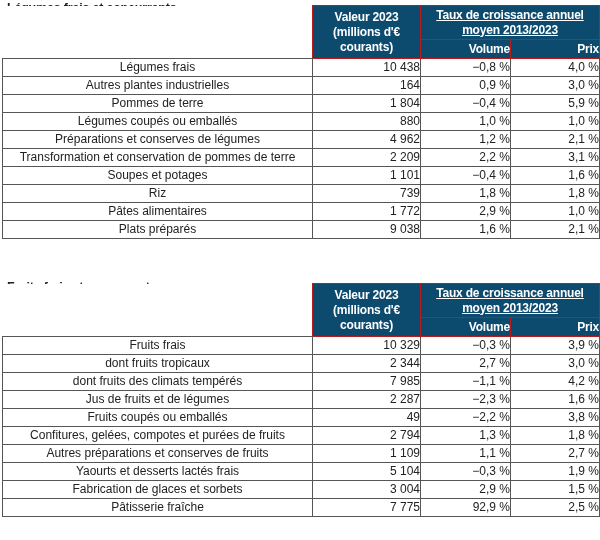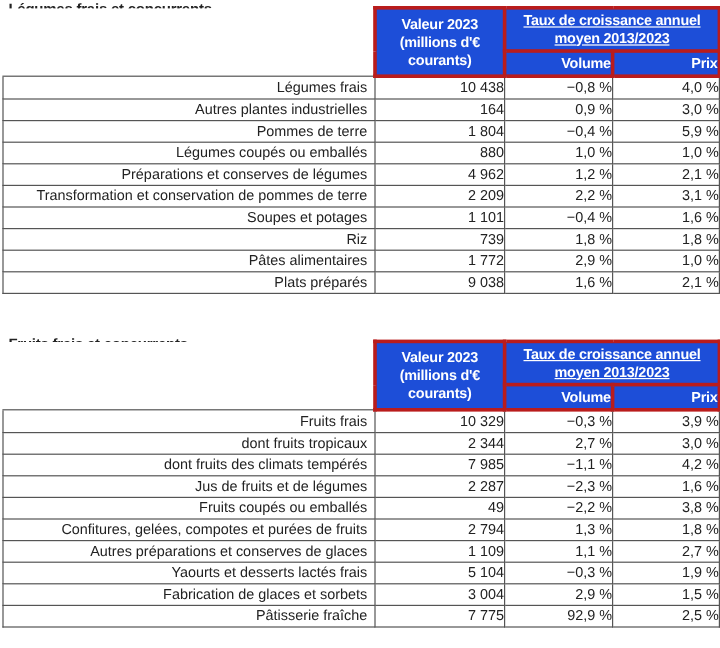--- a/index.html
+++ b/index.html
@@ -6,30 +6,30 @@
   body { width: 600px; height: 540px; position: relative; overflow: hidden;
          font-family: "Liberation Sans", "DejaVu Sans", sans-serif; color: #222; }
   .section { position: absolute; left: 0; width: 600px; }
   .section-title { position: absolute; left: 7px; top: 0; font-weight: bold; font-size: 12.5px; color: #222;
                    letter-spacing: -0.2px; }
   table { position: absolute; left: 2px; border-collapse: collapse; table-layout: fixed; width: 597px; }
   col.c-label { width: 310px; }
   col.c-val { width: 108px; }
   col.c-vol { width: 90px; }
   col.c-prix { width: 89px; }
-  th { background: #1d4ed8; color: #ffffff; font-weight: bold; font-size: 12px; line-height: 15px;
-       border: 3px solid #b91c1c; padding: 0; text-align: center; letter-spacing: -0.2px; }
+  th { background: #0c4a6e; color: #ffffff; font-weight: bold; font-size: 12px; line-height: 15px;
+       border: 1px solid #b91c1c; padding: 0; text-align: center; letter-spacing: -0.2px; }
   th.blank { background: #ffffff; border: none; border-bottom: 1px solid #555; }
   th.val { padding: 3px 2px; }
   th.group { height: 33px; text-decoration: underline; }
   th.sub { height: 18px; text-align: right; }
   td { border: 1.5px solid #555; font-size: 12px; height: 17px; padding: 0 6px; line-height: 17px;
        white-space: nowrap; }
   td.num { text-align: right; padding: 0; }
-  td.lbl { text-align: right; padding-left: 6px; }
+  td.lbl { text-align: center; padding-left: 6px; }
 </style>
 </head>
 <body>
 
 <div class="section" style="top:0px;height:265px;">
   <div class="section-title" style="top:1px;">Légumes frais et concurrents</div>
   <table style="top:5px;">
     <colgroup>
         <col class="c-label">
         <col class="c-val">
@@ -177,21 +177,21 @@
           <td class="num">−2,2 %</td>
           <td class="num">3,8 %</td>
         </tr>
       <tr>
           <td class="lbl">Confitures, gelées, compotes et purées de fruits</td>
           <td class="num">2 794</td>
           <td class="num">1,3 %</td>
           <td class="num">1,8 %</td>
         </tr>
       <tr>
-          <td class="lbl">Autres préparations et conserves de glaces</td>
+          <td class="lbl">Autres préparations et conserves de fruits</td>
           <td class="num">1 109</td>
           <td class="num">1,1 %</td>
           <td class="num">2,7 %</td>
         </tr>
       <tr>
           <td class="lbl">Yaourts et desserts lactés frais</td>
           <td class="num">5 104</td>
           <td class="num">−0,3 %</td>
           <td class="num">1,9 %</td>
         </tr>

